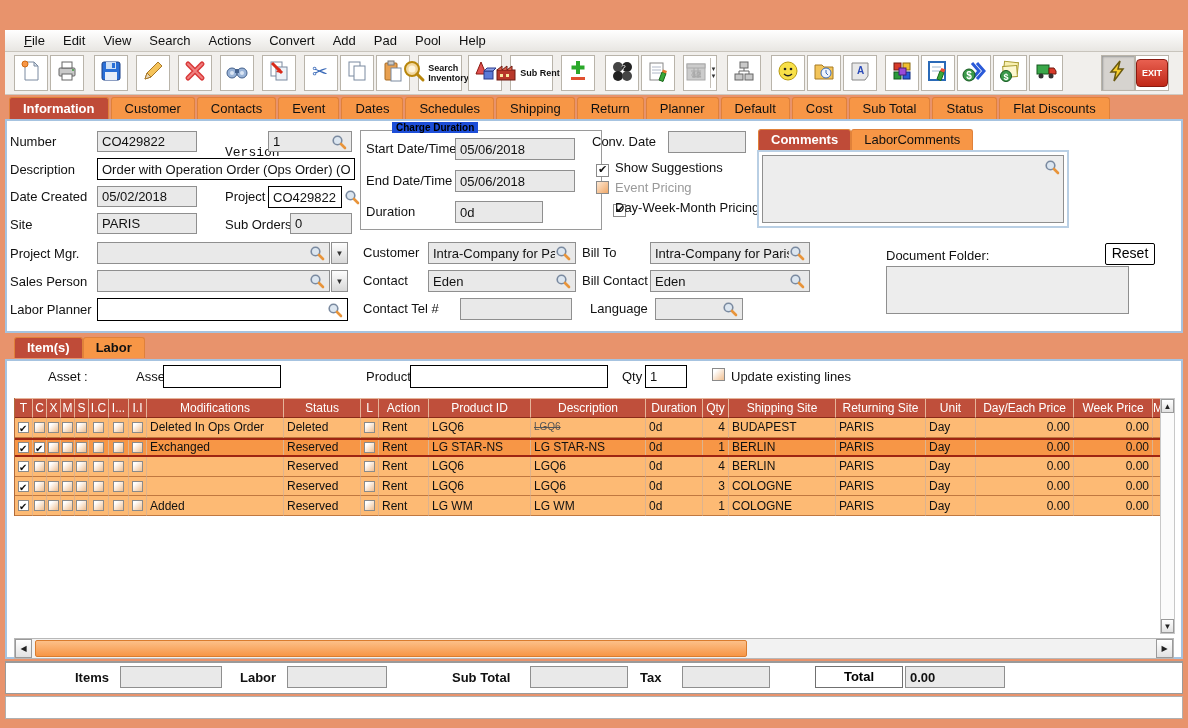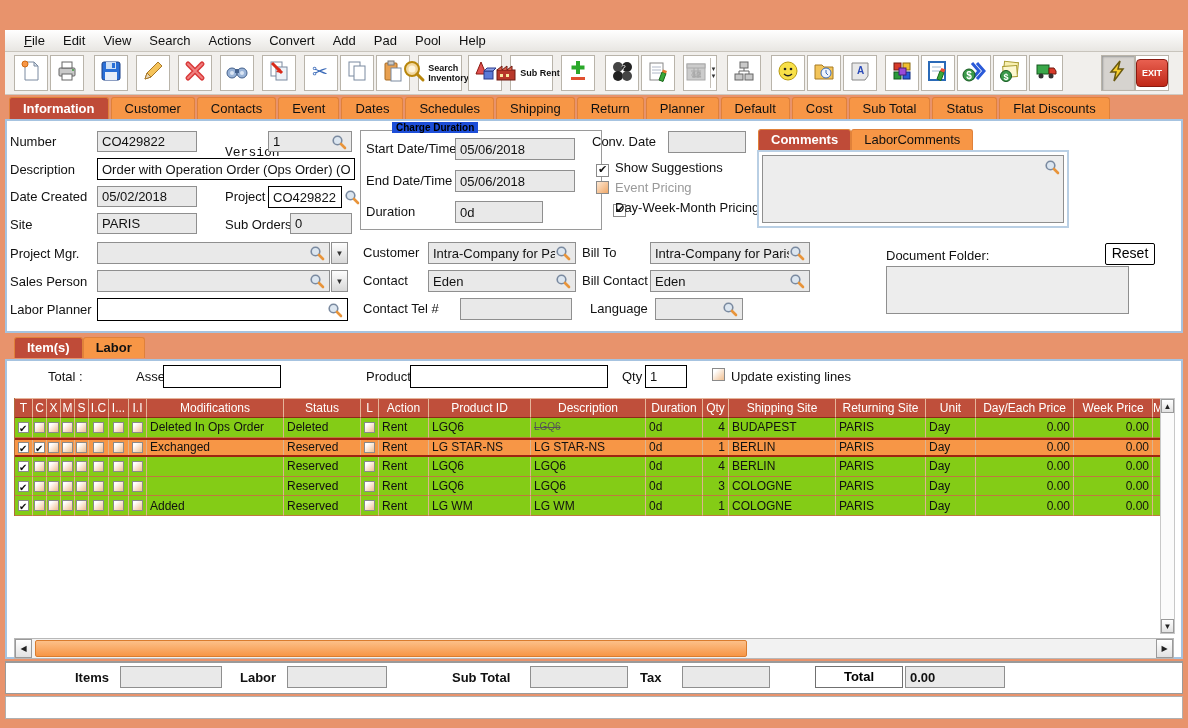--- a/index.html
+++ b/index.html
@@ -74,21 +74,21 @@
   .ctab{height:21px;background:#f79646;border:1px solid #e0813a;border-bottom:none;border-radius:3px 3px 0 0;
     padding:0 12px;font-size:13px;color:#111;line-height:20px;}
   .ctab.active{background:#bf4b38;color:#fff;font-weight:bold;}
 
   
   #grid{left:14px;top:398px;width:1146px;overflow:hidden;border-left:1px solid #b06a3a;}
   .g-head{display:flex;height:20px;background:#bf4f3b;}
   .g-hcell{flex:0 0 auto;color:#fff;font-size:12px;text-align:center;line-height:19px;
     border-right:1px solid #e5b49a;border-top:1px solid #e5b49a;border-bottom:1px solid #8a2a18;
     overflow:hidden;white-space:nowrap;}
-  .g-row{display:flex;height:19.6px;background:#84cc16;position:relative;}
+  .g-row{display:flex;height:19.6px;background:#fdba74;position:relative;}
   .g-cell{flex:0 0 auto;font-size:12px;color:#111;line-height:18px;padding:0 3px;
     border-right:1px solid #ddb38e;border-bottom:1px solid #c07840;overflow:hidden;white-space:nowrap;
     display:flex;align-items:center;}
   .g-cell.center{justify-content:center;padding:0;}
   .g-cell.right{justify-content:flex-end;}
   .g-cell .cb{width:11px;height:11px;}
   .g-cell .cb.checked::after{font-size:10px;top:-3px;left:0;}
   .g-row.selected{background:#f79646;}
   .g-row.selected .g-cell{border-bottom:none;}
   .g-row.selected::before{content:"";position:absolute;left:0;top:0;right:0;bottom:0;
@@ -529,21 +529,21 @@
   <div class="abs" style="left:886px;top:266px;width:243px;height:48px;background:#ededed;border:1px solid #8f8f8f;"></div>
 
   
   <div class="abs tabrow" id="items-tabs" style="left:14px;top:337px;">
       <div class="ctab active" style="font-weight: bold;">Item(s)</div>
       <div class="ctab" style="font-weight: bold;">Labor</div>
     </div>
   <div class="abs panel" id="items-panel"></div>
 
   
-  <div class="abs lbl" style="left:48px;top:369px;">Total :</div>
+  <div class="abs lbl" style="left:48px;top:369px;">Asset :</div>
   <div class="abs lbl" style="left:136px;top:369px;">Asset</div>
   <div class="abs field white" style="left:163px;top:365px;width:118px;height:23px;">
       <span class="val"></span>
     </div>
   <div class="abs lbl" style="left:366px;top:369px;">Product</div>
   <div class="abs field white" style="left:410px;top:365px;width:198px;height:23px;">
       <span class="val"></span>
     </div>
   <div class="abs lbl" style="left:622px;top:369px;">Qty</div>
   <div class="abs field white" style="left:645px;top:365px;width:42px;height:23px;">

